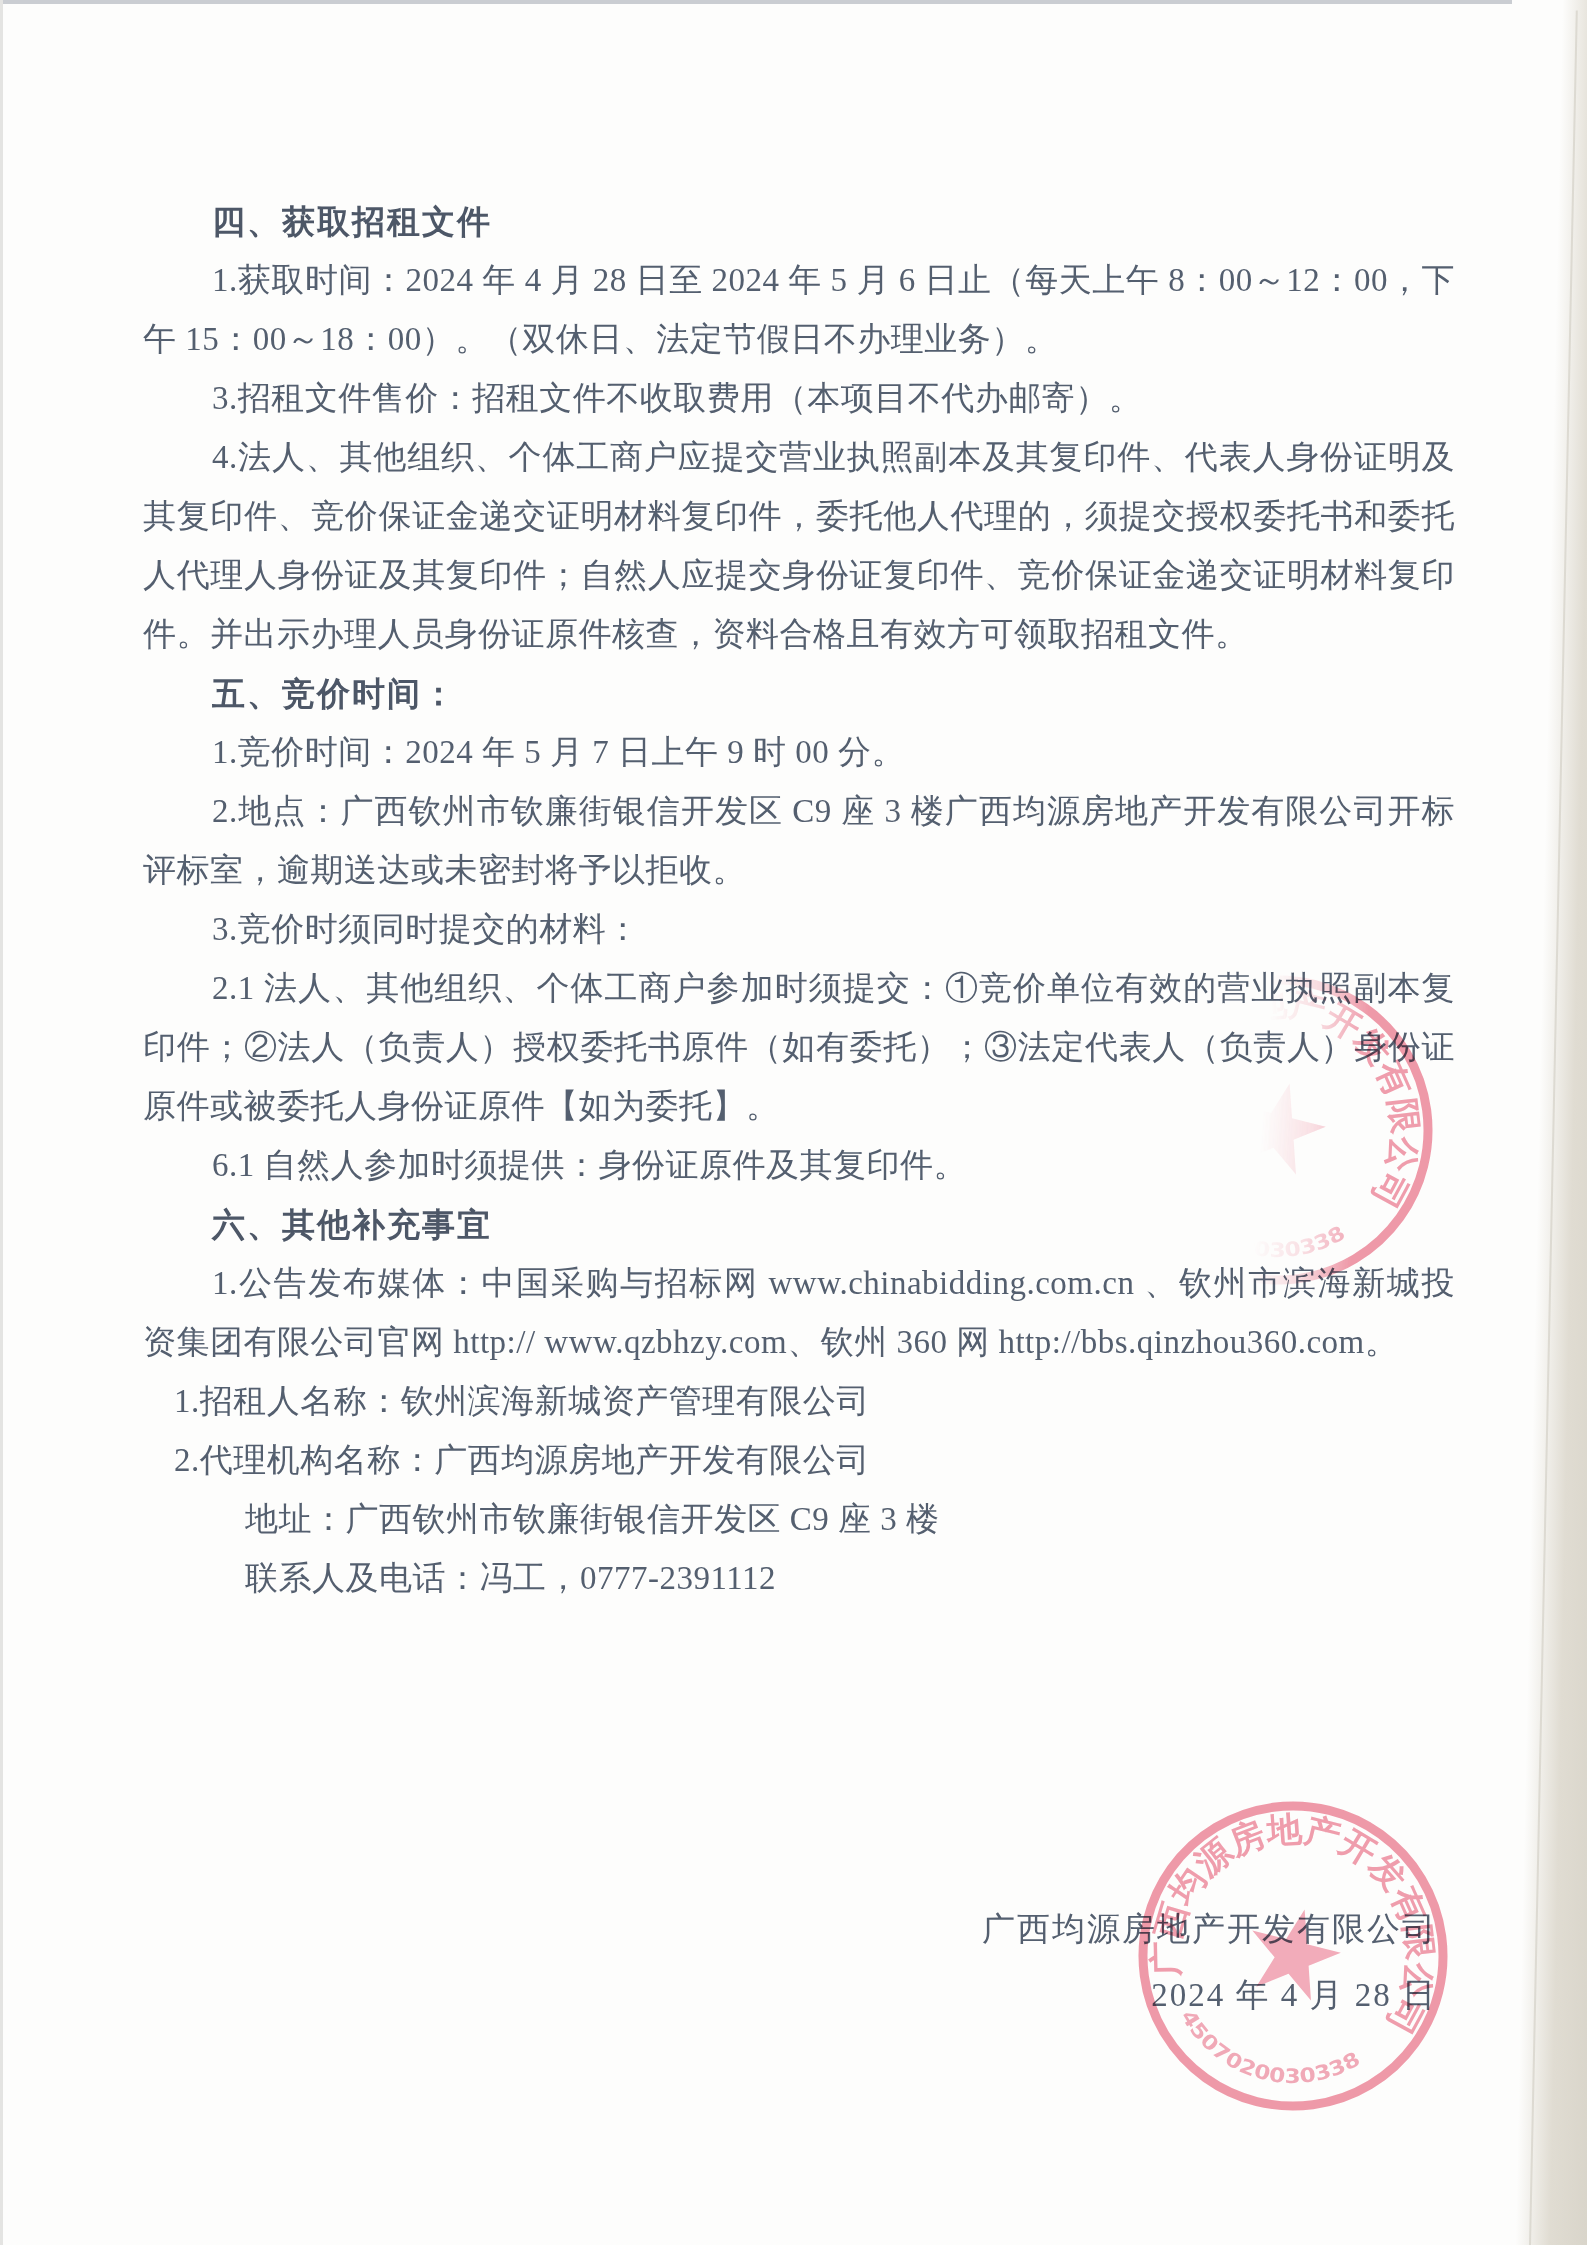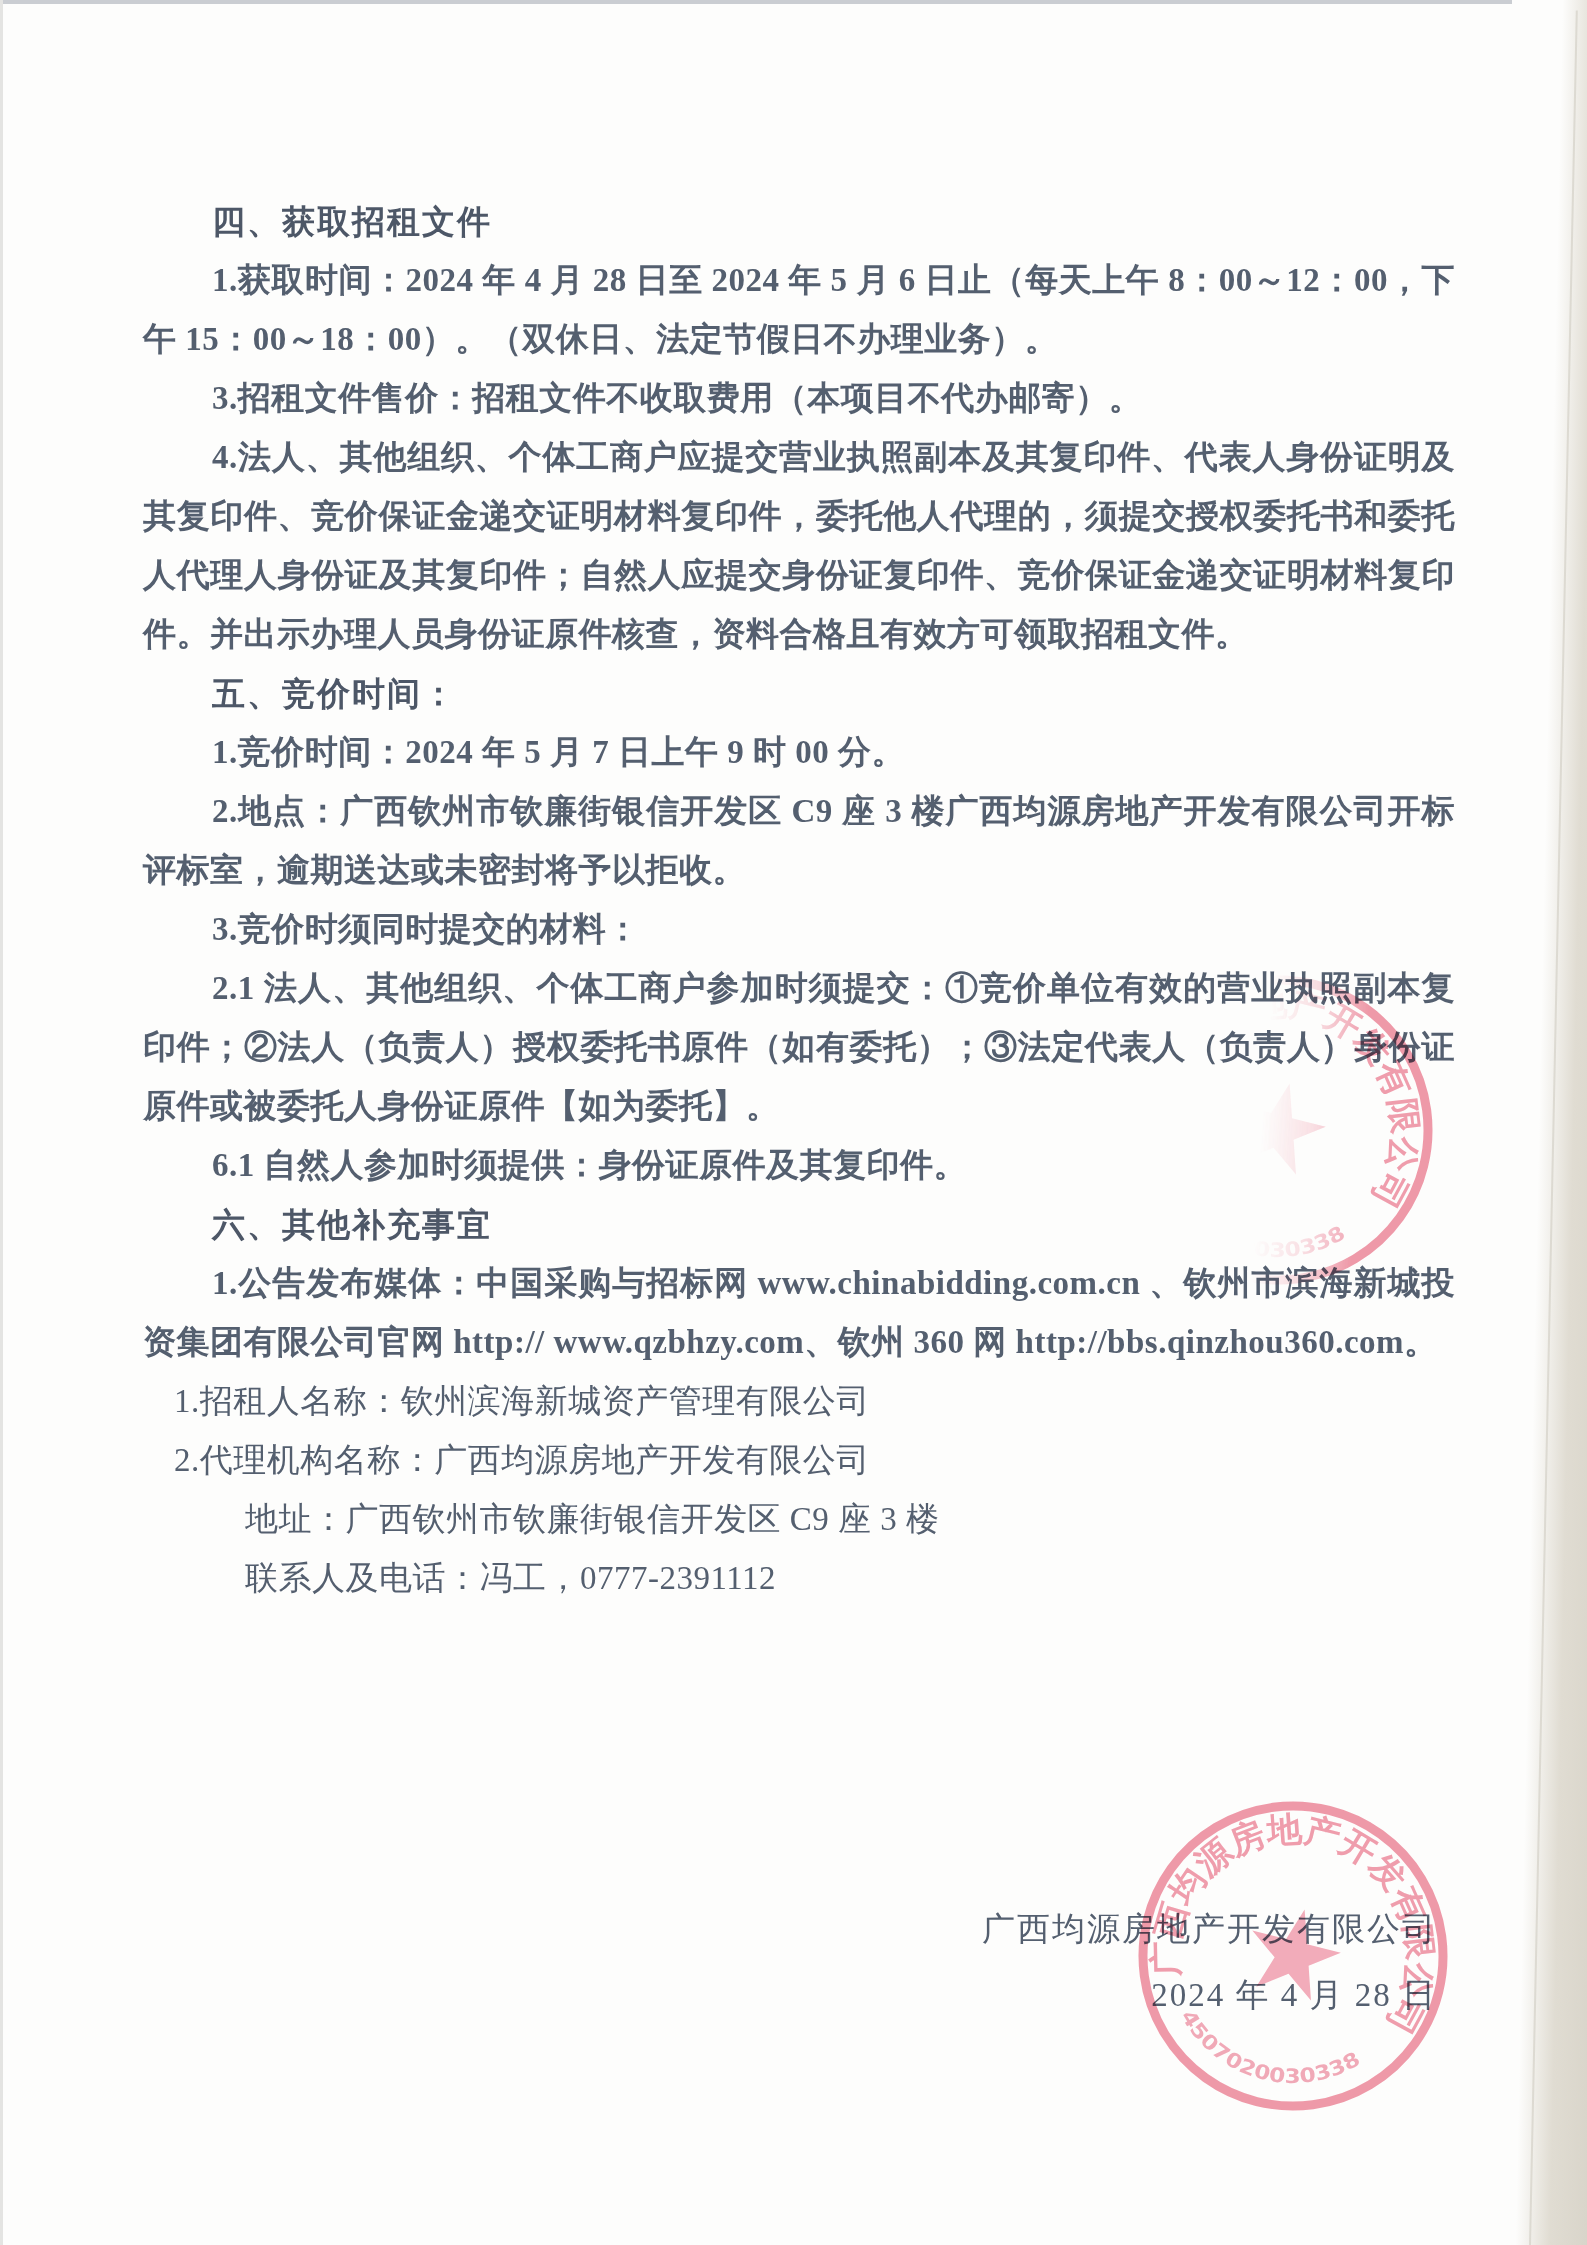--- a/index.html
+++ b/index.html
@@ -27,21 +27,21 @@
     font-size:33px;line-height:59px;
     text-align:justify;letter-spacing:.5px;
     overflow-wrap:break-word;
   }
   .content p{margin:0;padding:0;}
   .p-heading{
     font-family:"Liberation Sans","DejaVu Sans",sans-serif;
     font-weight:bold;color:#4d5767;
     text-indent:69px;letter-spacing:2px;text-align:left;
   }
-  .p-body{text-indent:69px;font-weight:bold;}
+  .p-body{text-indent:69px;}
   .p-contact{text-indent:31px;}
   .p-sub{text-indent:102px;}
 
   .signature{
     position:absolute;right:150px;top:1896px;
     text-align:right;font-size:33px;line-height:66px;
     letter-spacing:2px;color:#545f6f;white-space:nowrap;
   }
 
   .stamp{

